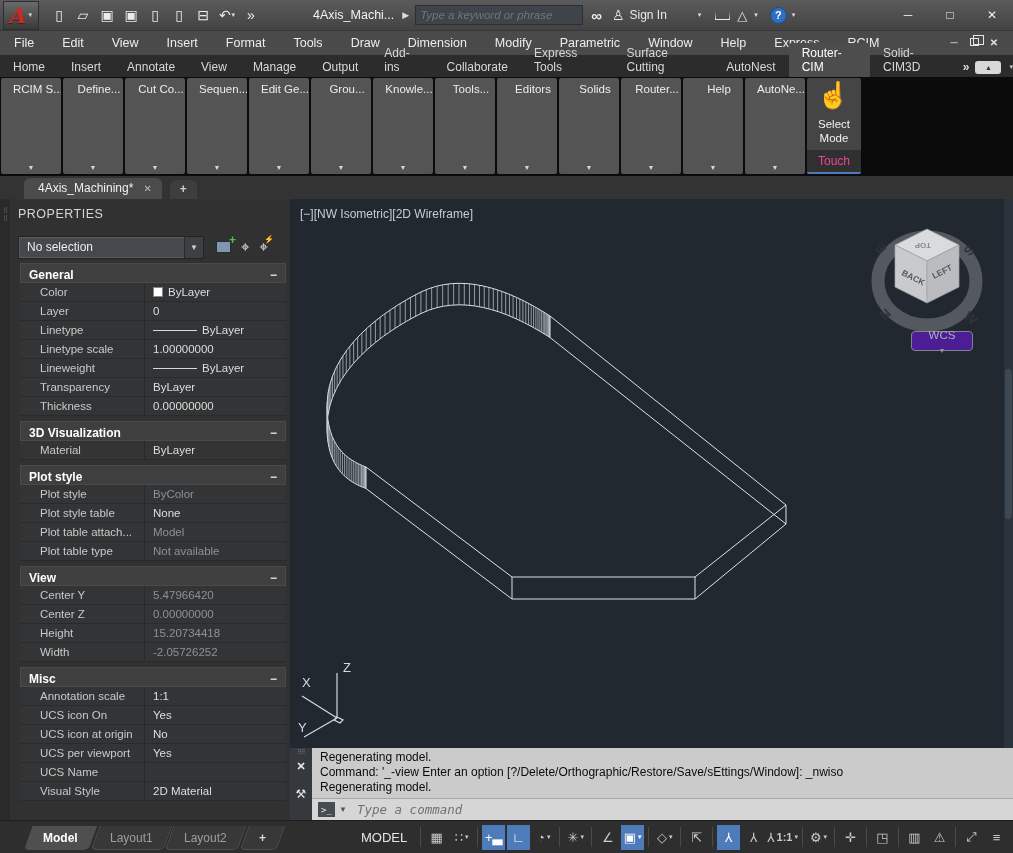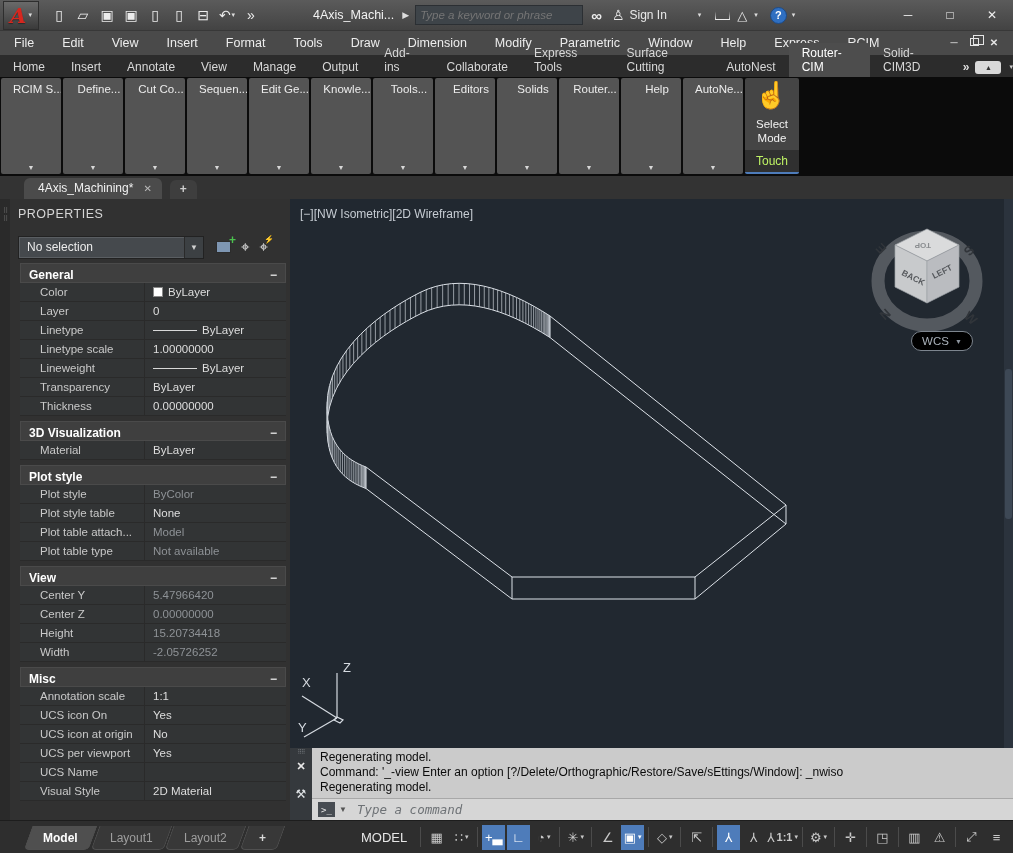--- a/index.html
+++ b/index.html
@@ -70,21 +70,21 @@
     display:flex; align-items:stretch; gap:2px; padding:1px 0 2px 1px; }
   .rpanel { width:60px; background:#545454; border-radius:2px; position:relative;padding-left:12px; }
   .rpanel .plabel { text-align:center; font-size:11.5px; color:#ececec; padding-top:5px;
     white-space:nowrap; overflow:hidden; }
   .rpanel .pcaret { position:absolute; bottom:3px; left:0; right:0; text-align:center;
     font-size:7px; color:#d8d8d8; }
   .selmode { width:54px; background:#454545; border-radius:2px; display:flex; flex-direction:column;
     align-items:center; border-bottom:2px solid #4e7cba; }
   .selmode .hand { font-size:26px; color:#f4f4f4; margin-top:2px; }
   .selmode .smlabel { font-size:11.5px; color:#f2f2f2; text-align:center; line-height:1.25; margin-top:6px; }
-  .selmode .touch { margin-top:auto; width:100%; text-align:center; background:#303030; color:#bef264;
+  .selmode .touch { margin-top:auto; width:100%; text-align:center; background:#303030; color:#ec4899;
     font-size:12px; padding:4px 0; }
 
   
   .doctabs { position:absolute; left:0; top:176px; width:1013px; height:23px; background:#333;
     display:flex; align-items:flex-end; padding-left:24px; }
   .dtab { background:#4b4b4b; color:#f0f0f0; font-size:12px; padding:3px 10px 4px 14px;
     border-radius:6px 6px 0 0; display:flex; align-items:center; gap:10px; }
   .dtab .x { color:#b9b9b9; font-size:10px; }
   .dtab-plus { margin-left:8px; background:#3e3e3e; color:#cfcfcf; font-size:12px; font-weight:bold;
     padding:2px 10px 3px; border-radius:6px 6px 0 0; }
@@ -123,23 +123,23 @@
   .swatch { display:none; }
   .sw-color .swatch { display:inline-block; width:10px; height:10px; background:#fff; border:1px solid #888; }
   .sw-line .swatch { display:inline-block; width:44px; height:0; border-top:1.4px solid #d8d8d8; }
 
   
   .viewport { position:absolute; left:290px; top:199px; width:723px; height:549px; background:#212830; overflow:hidden; }
   .vp-label { position:absolute; left:10px; top:8px; font-size:12px; color:#c6ccd3; }
   .vp-scroll { position:absolute; right:0; top:0; width:9px; height:100%; background:#2b333d; }
   .vp-thumb { position:absolute; right:1px; top:170px; width:7px; height:150px; background:#3d4855; border-radius:3px; }
   .viewcube { position:absolute; right:18px; top:24px; width:130px; height:120px; }
-  .wcs-btn { position:absolute; right:40px; top:132px; width:62px; height:20px; background:#000000;
-    border:1px solid #7d858e; border-radius:10px; display:flex; align-items:center; justify-content:center;
-    gap:6px; color:#a9b1ba; font-size:11.5px; }
+  .wcs-btn { position:absolute; right:40px; top:132px; width:62px; height:20px; background:#4c1d95;
+    border:1px solid #7d858e; border-radius:4px; display:flex; align-items:center; justify-content:center;
+    gap:6px; color:#a9b1ba; font-size:11.5px;flex-direction:column; }
   .wcs-btn .caret { font-size:7px; color:#8d959e; }
 
   
   .cmd { position:absolute; left:290px; top:748px; width:723px; height:72px; background:#333639; display:flex; }
   .cmd-strip { width:22px; background:#35393d; display:flex; flex-direction:column; align-items:center;
     padding-top:2px; gap:6px; }
   .cmd-grip { color:#7f8488; font-size:6px; letter-spacing:-1px; line-height:4px; }
   .cmd-x { color:#e8e8e8; font-size:11px; font-weight:bold; }
   .cmd-wrench { color:#dfe3e6; font-size:12px; margin-top:8px; }
   .cmd-main { flex:1; display:flex; flex-direction:column; }
@@ -307,20 +307,24 @@
       <div class="rpanel">
         <div class="plabel">Sequen...</div>
         <div class="pcaret">▼</div>
       </div>
 
       <div class="rpanel">
         <div class="plabel">Edit Ge...</div>
         <div class="pcaret">▼</div>
       </div>
 
+      <div class="rpanel">
+        <div class="plabel">Grou...</div>
+        <div class="pcaret">▼</div>
+      </div>
 
       <div class="rpanel">
         <div class="plabel">Knowle...</div>
         <div class="pcaret">▼</div>
       </div>
 
       <div class="rpanel">
         <div class="plabel">Tools...</div>
         <div class="pcaret">▼</div>
       </div>

